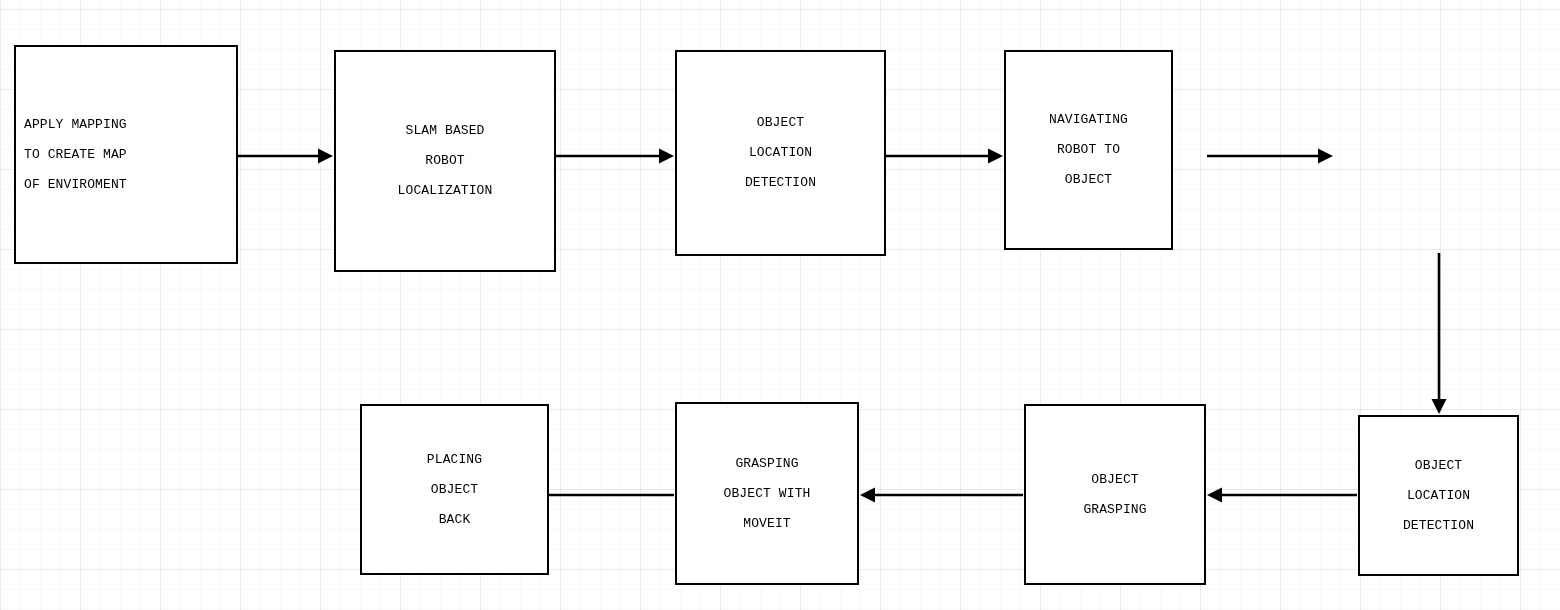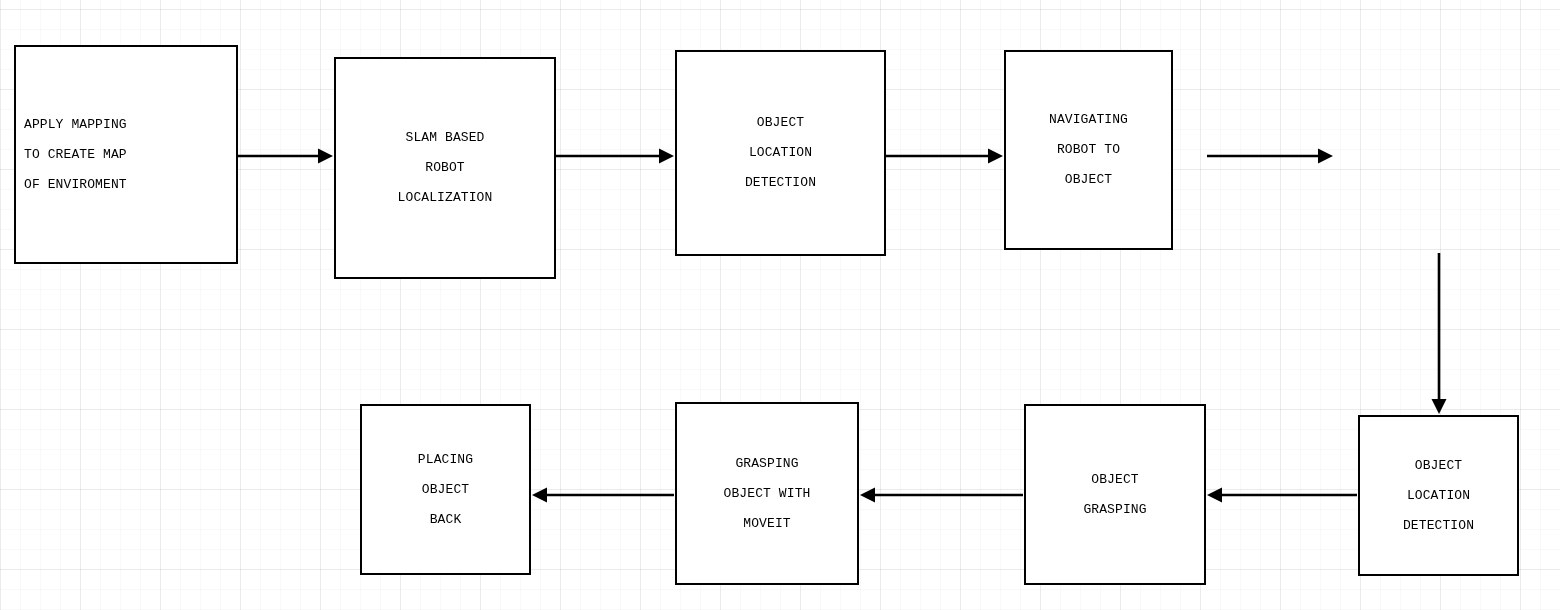--- a/index.html
+++ b/index.html
@@ -84,21 +84,21 @@
         <line class="edge-line" x1="674" y1="495" x2="545" y2="495"></line>
         <polygon class="edge-head" points="532,495 547,487.5 547,502.5"></polygon>
       </g>
   </svg>
 
   <div class="node align-left" id="n0" style="left: 14px; top: 45px; width: 224px; height: 219px;">
     <div class="node-label">APPLY MAPPING
 TO CREATE MAP
 OF ENVIROMENT</div>
   </div>
-  <div class="node" id="n1" style="left: 334px; top: 57px; width: 222px; height: 222px;">
+  <div class="node" id="n1" style="left: 334px; top: 50px; width: 222px; height: 222px;">
     <div class="node-label">SLAM BASED
 ROBOT
 LOCALIZATION</div>
   </div>
   <div class="node" id="n2" style="left: 675px; top: 50px; width: 211px; height: 206px;">
     <div class="node-label">OBJECT
 LOCATION
 DETECTION</div>
   </div>
   <div class="node" id="n3" style="left: 1004px; top: 50px; width: 169px; height: 200px;">
@@ -113,19 +113,19 @@
   </div>
   <div class="node" id="n6" style="left: 1024px; top: 404px; width: 182px; height: 181px;">
     <div class="node-label">OBJECT
 GRASPING</div>
   </div>
   <div class="node" id="n7" style="left: 675px; top: 402px; width: 184px; height: 183px;">
     <div class="node-label">GRASPING
 OBJECT WITH
 MOVEIT</div>
   </div>
-  <div class="node" id="n8" style="left: 360px; top: 404px; width: 171px; height: 171px;">
+  <div class="node" id="n8" style="left: 360px; top: 404px; width: 189px; height: 171px;">
     <div class="node-label">PLACING
 OBJECT
 BACK</div>
   </div>
 
 </div>
 
 </body></html>

